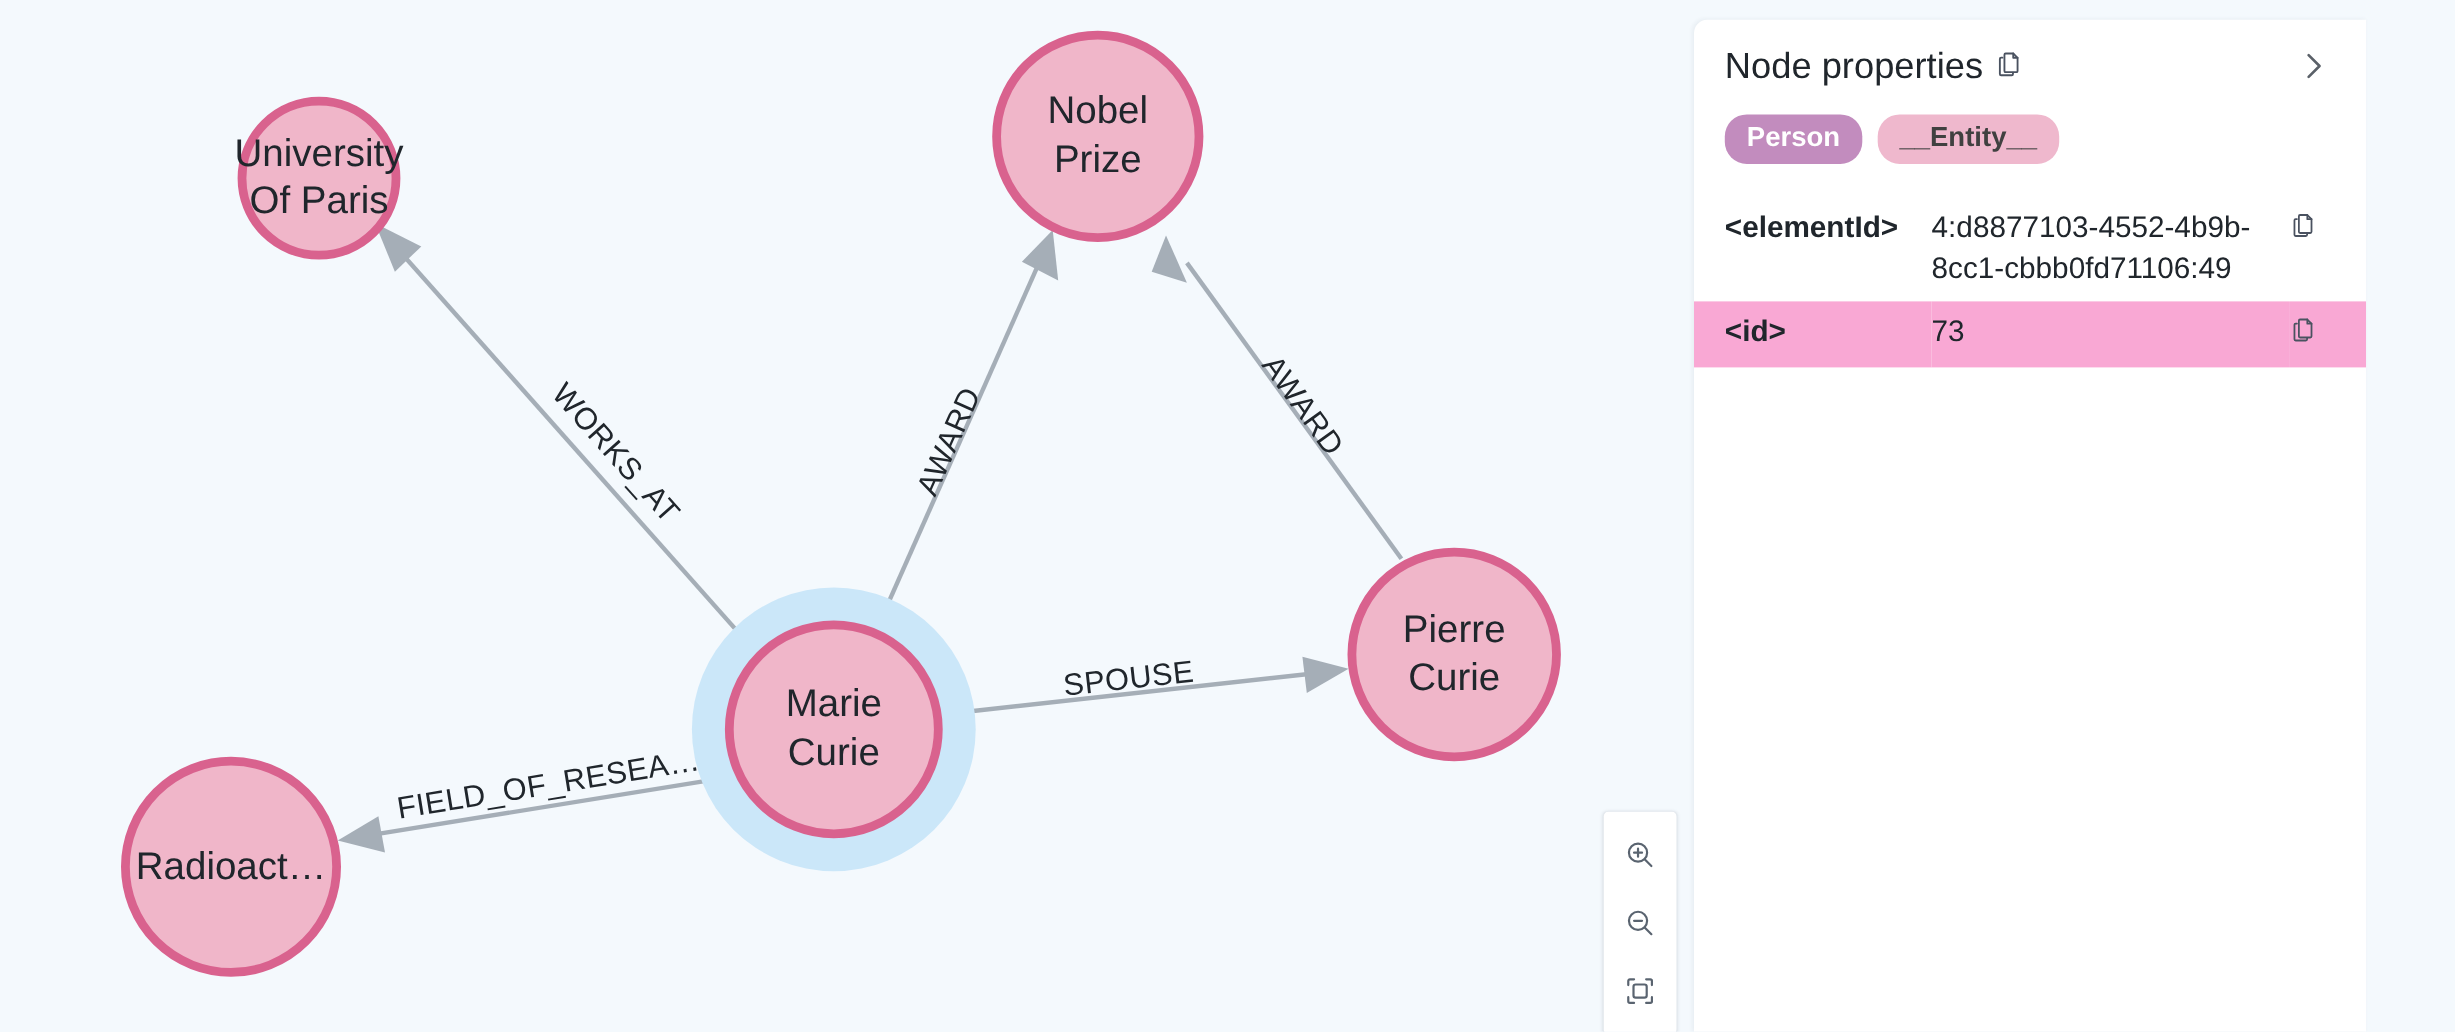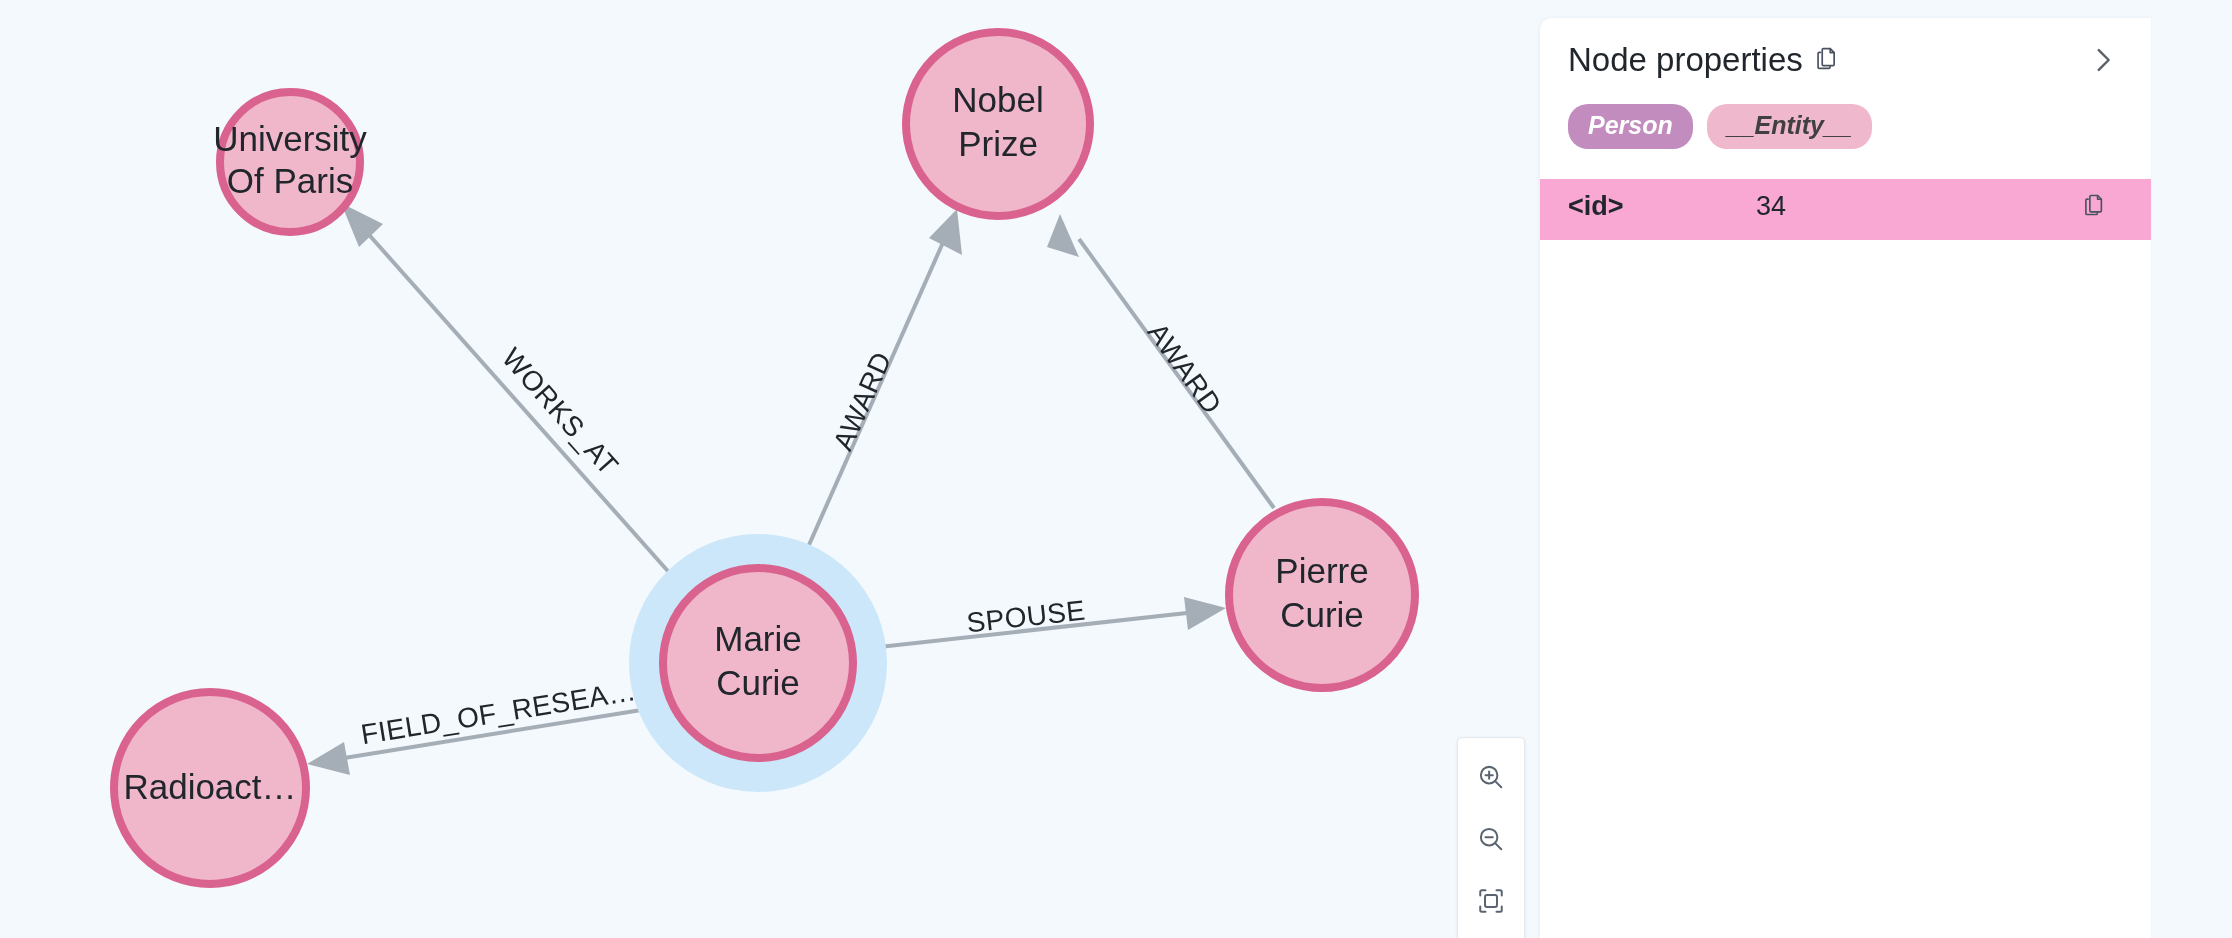--- a/index.html
+++ b/index.html
@@ -142,21 +142,20 @@
     width: 40px;
     height: 40px;
     cursor: pointer;
   }
 
   .chips-row {
     display: flex;
     gap: 14px;
     padding: 24px 28px 0 28px;
     flex-wrap: wrap;
-    font-style: italic;
   }
   .chip {
     border-radius: 20px;
     padding: 6px 20px 8px 20px;
     font-size: 25px;
     font-weight: bold;
     line-height: 1.25;
     white-space: nowrap;
     cursor: pointer;
   }
@@ -326,23 +325,36 @@
       </span>
     </div>
 
     <div class="chips-row">
       <span class="chip chip-person">Person</span>
       <span class="chip chip-entity">__Entity__</span>
     </div>
 
     <table class="props-table">
       <tbody>
+        <tr>
+          <td class="prop-key">&lt;elementId&gt;</td>
+          <td class="prop-val">4:d8877103-4552-4b9b-8cc1-cbbb0fd71106:49</td>
+          <td class="prop-copy">
+            <span class="copy-icon-btn">
+              <svg width="26" height="26" viewBox="0 0 24 24" fill="none" stroke="#4a5260" stroke-width="1.5" stroke-linecap="round" stroke-linejoin="round">
+                <path d="M9.2 3.2 h6.1 l3.5 3.5 v10.6 a1 1 0 0 1 -1 1 h-8.6 a1 1 0 0 1 -1 -1 V4.2 a1 1 0 0 1 1 -1 z"></path>
+                <path d="M15.3 3.2 v3.5 h3.5"></path>
+                <path d="M6.6 6.6 h-1.1 a1 1 0 0 0 -1 1 v12.2 a1 1 0 0 0 1 1 h8.6 a1 1 0 0 0 1 -1 v-1.1"></path>
+              </svg>
+            </span>
+          </td>
+        </tr>
         <tr class="alt">
           <td class="prop-key">&lt;id&gt;</td>
-          <td class="prop-val">34</td>
+          <td class="prop-val">73</td>
           <td class="prop-copy">
             <span class="copy-icon-btn">
               <svg width="26" height="26" viewBox="0 0 24 24" fill="none" stroke="#4a5260" stroke-width="1.5" stroke-linecap="round" stroke-linejoin="round">
                 <path d="M9.2 3.2 h6.1 l3.5 3.5 v10.6 a1 1 0 0 1 -1 1 h-8.6 a1 1 0 0 1 -1 -1 V4.2 a1 1 0 0 1 1 -1 z"></path>
                 <path d="M15.3 3.2 v3.5 h3.5"></path>
                 <path d="M6.6 6.6 h-1.1 a1 1 0 0 0 -1 1 v12.2 a1 1 0 0 0 1 1 h8.6 a1 1 0 0 0 1 -1 v-1.1"></path>
               </svg>
             </span>
           </td>
         </tr>

